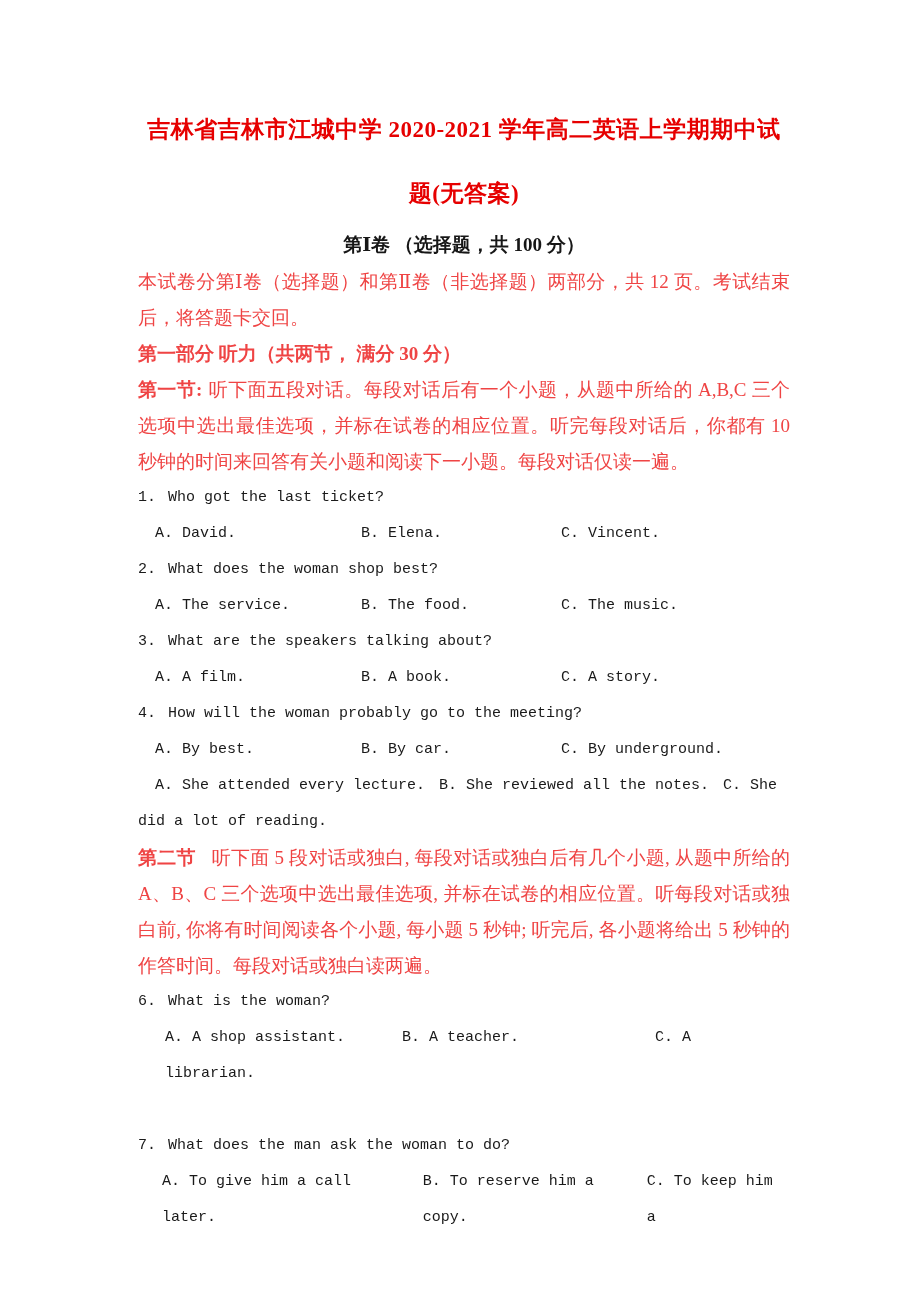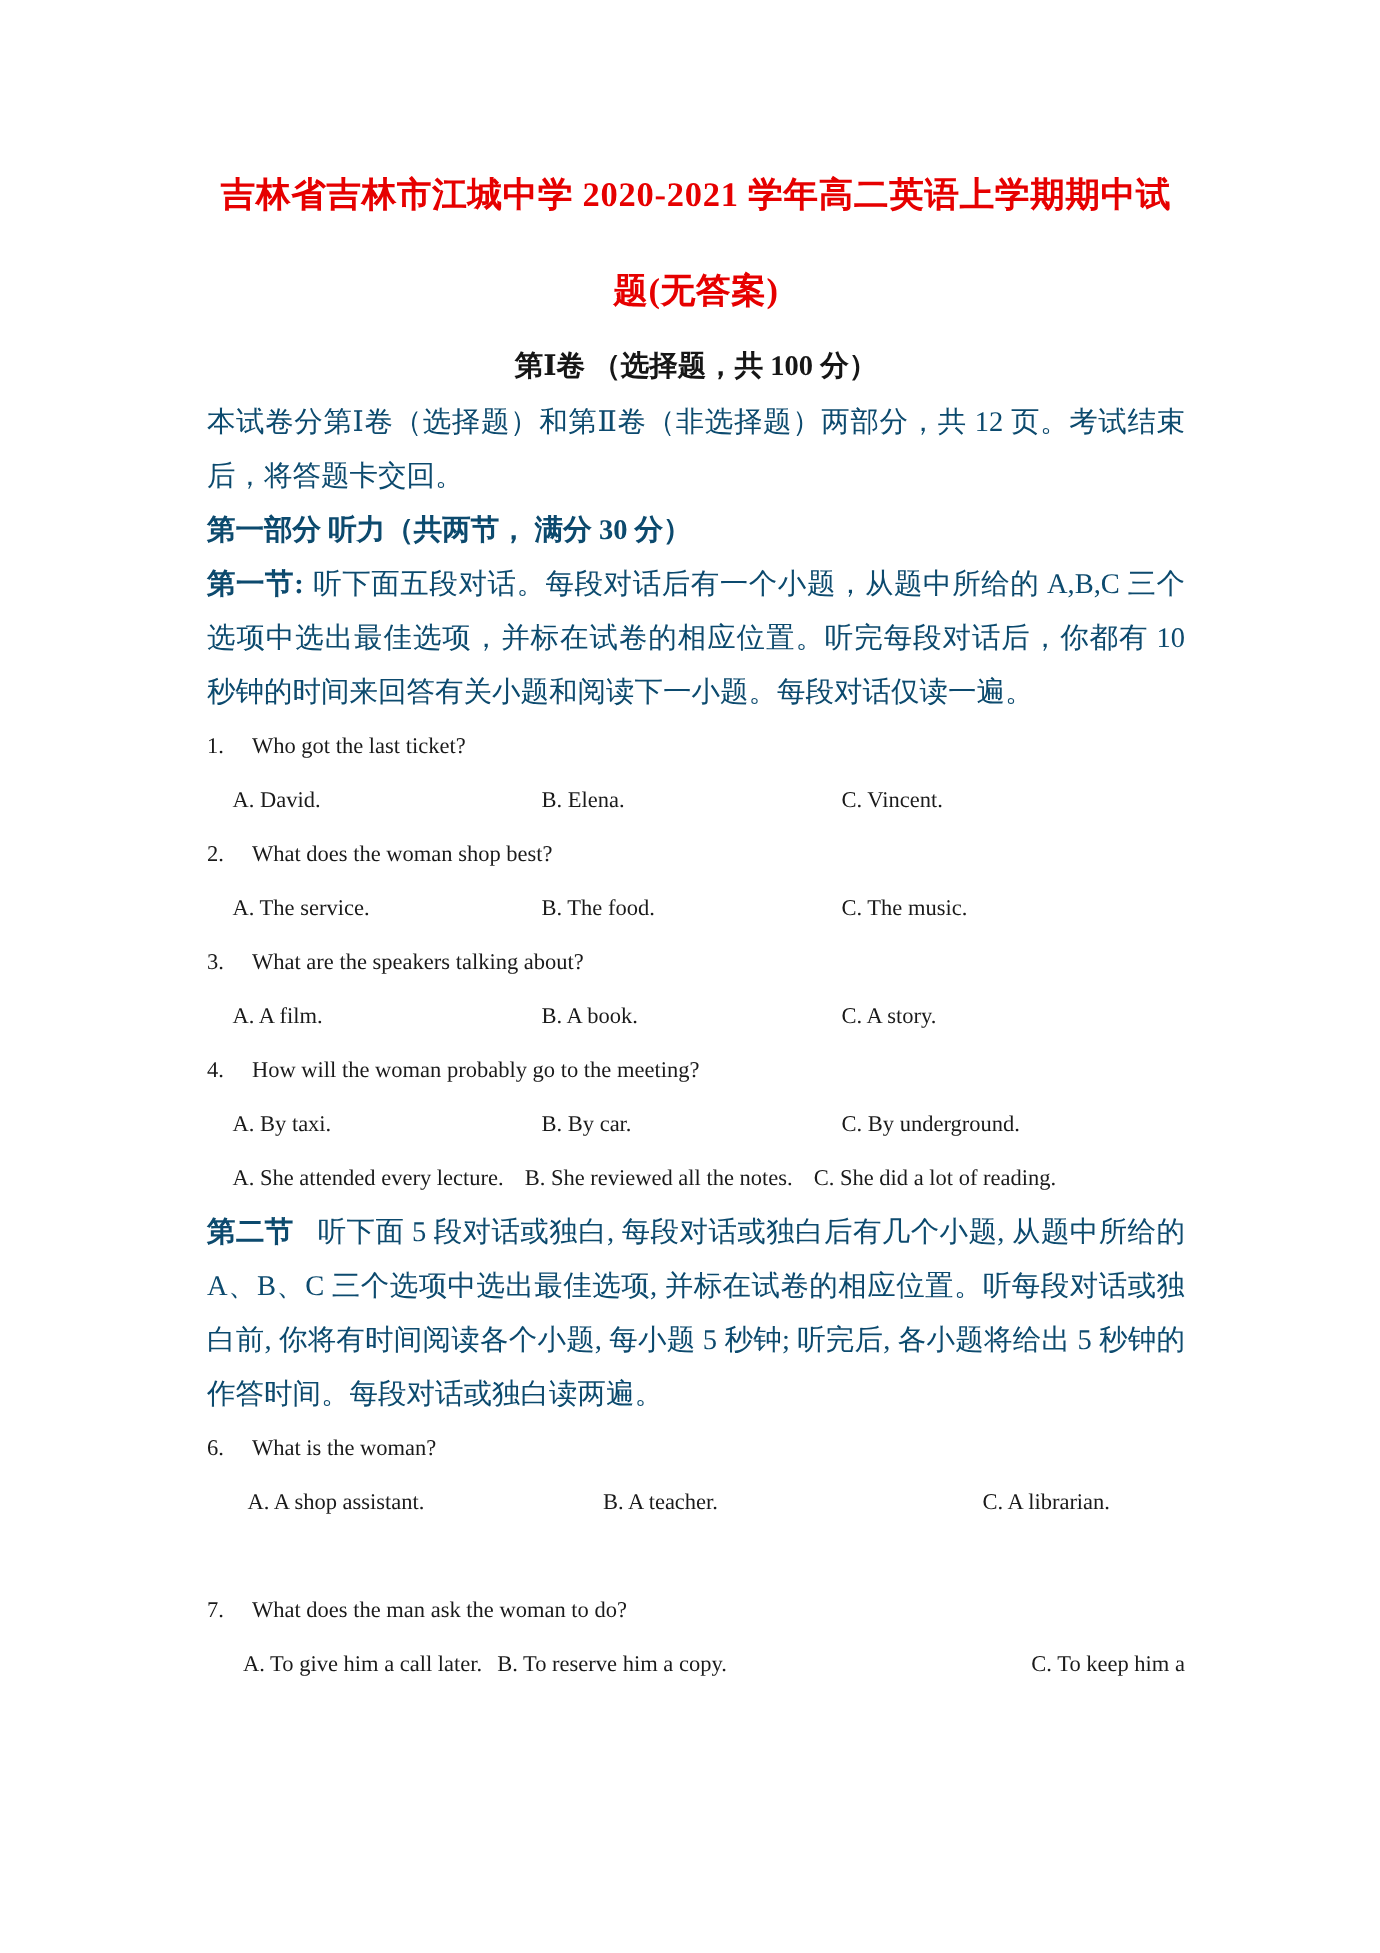--- a/index.html
+++ b/index.html
@@ -30,29 +30,29 @@
     line-height: 38px;
     font-weight: 700;
     text-align: center;
     color: #161616;
   }
   p { margin: 0; }
   .cjk {
     font-size: 19px;
     line-height: 36px;
     text-align: justify;
-    color: #0c4a6e;
+    color: #ef4444;
   }
   .lead { font-weight: 700; }
   .lead-gap { margin-right: 16px; }
   .lead-gap-sm { margin-right: 6px; }
   .bold-line { font-weight: 700; }
   .mat-heading { font-size: 18.5px; }
   .en {
-    font-family: Liberation Serif, serif;
+    font-family: Liberation Mono, monospace;
     font-size: 15px;
     line-height: 36px;
     color: #1a1a1a;
     text-align: left;
   }
   .q .num { display: inline-block; width: 30px; }
   .opts { padding-left: 17px; }
   .opts .c1 { display: inline-block; width: 206px; }
   .opts .c2 { display: inline-block; width: 200px; }
   .opts-q6 { padding-left: 27px; }
@@ -84,21 +84,21 @@
   <p class="en q"><span class="num">1.</span><span>Who got the last ticket?</span></p>
   <p class="en opts"><span class="c1">A. David.</span><span class="c2">B. Elena.</span><span>C. Vincent.</span></p>
 
   <p class="en q"><span class="num">2.</span><span>What does the woman shop best?</span></p>
   <p class="en opts"><span class="c1">A. The service.</span><span class="c2">B. The food.</span><span>C. The music.</span></p>
 
   <p class="en q"><span class="num">3.</span><span>What are the speakers talking about?</span></p>
   <p class="en opts"><span class="c1">A. A film.</span><span class="c2">B. A book.</span><span>C. A story.</span></p>
 
   <p class="en q"><span class="num">4.</span><span>How will the woman probably go to the meeting?</span></p>
-  <p class="en opts"><span class="c1">A. By taxi.</span><span class="c2">B. By car.</span><span>C. By underground.</span></p>
+  <p class="en opts"><span class="c1">A. By best.</span><span class="c2">B. By car.</span><span>C. By underground.</span></p>
 
   <p class="en opts-flow"><span class="o">A. She attended every lecture.</span><span class="o">B. She reviewed all the notes.</span><span class="o">C. She did a lot of reading.</span></p>
 
   <p class="cjk"><span class="lead lead-gap">第二节</span><span>听下面 5 段对话或独白, 每段对话或独白后有几个小题, 从题中所给的 A、B、C 三个选项中选出最佳选项, 并标在试卷的相应位置。听每段对话或独白前, 你将有时间阅读各个小题, 每小题 5 秒钟; 听完后, 各小题将给出 5 秒钟的作答时间。每段对话或独白读两遍。</span></p>
 
 
   <p class="en q"><span class="num">6.</span><span>What is the woman?</span></p>
   <p class="en opts-q6"><span class="c1">A. A shop assistant.</span><span class="c2">B. A teacher.</span><span>C. A librarian.</span></p>
 
   <p class="en q gap-above"><span class="num">7.</span><span>What does the man ask the woman to do?</span></p>

